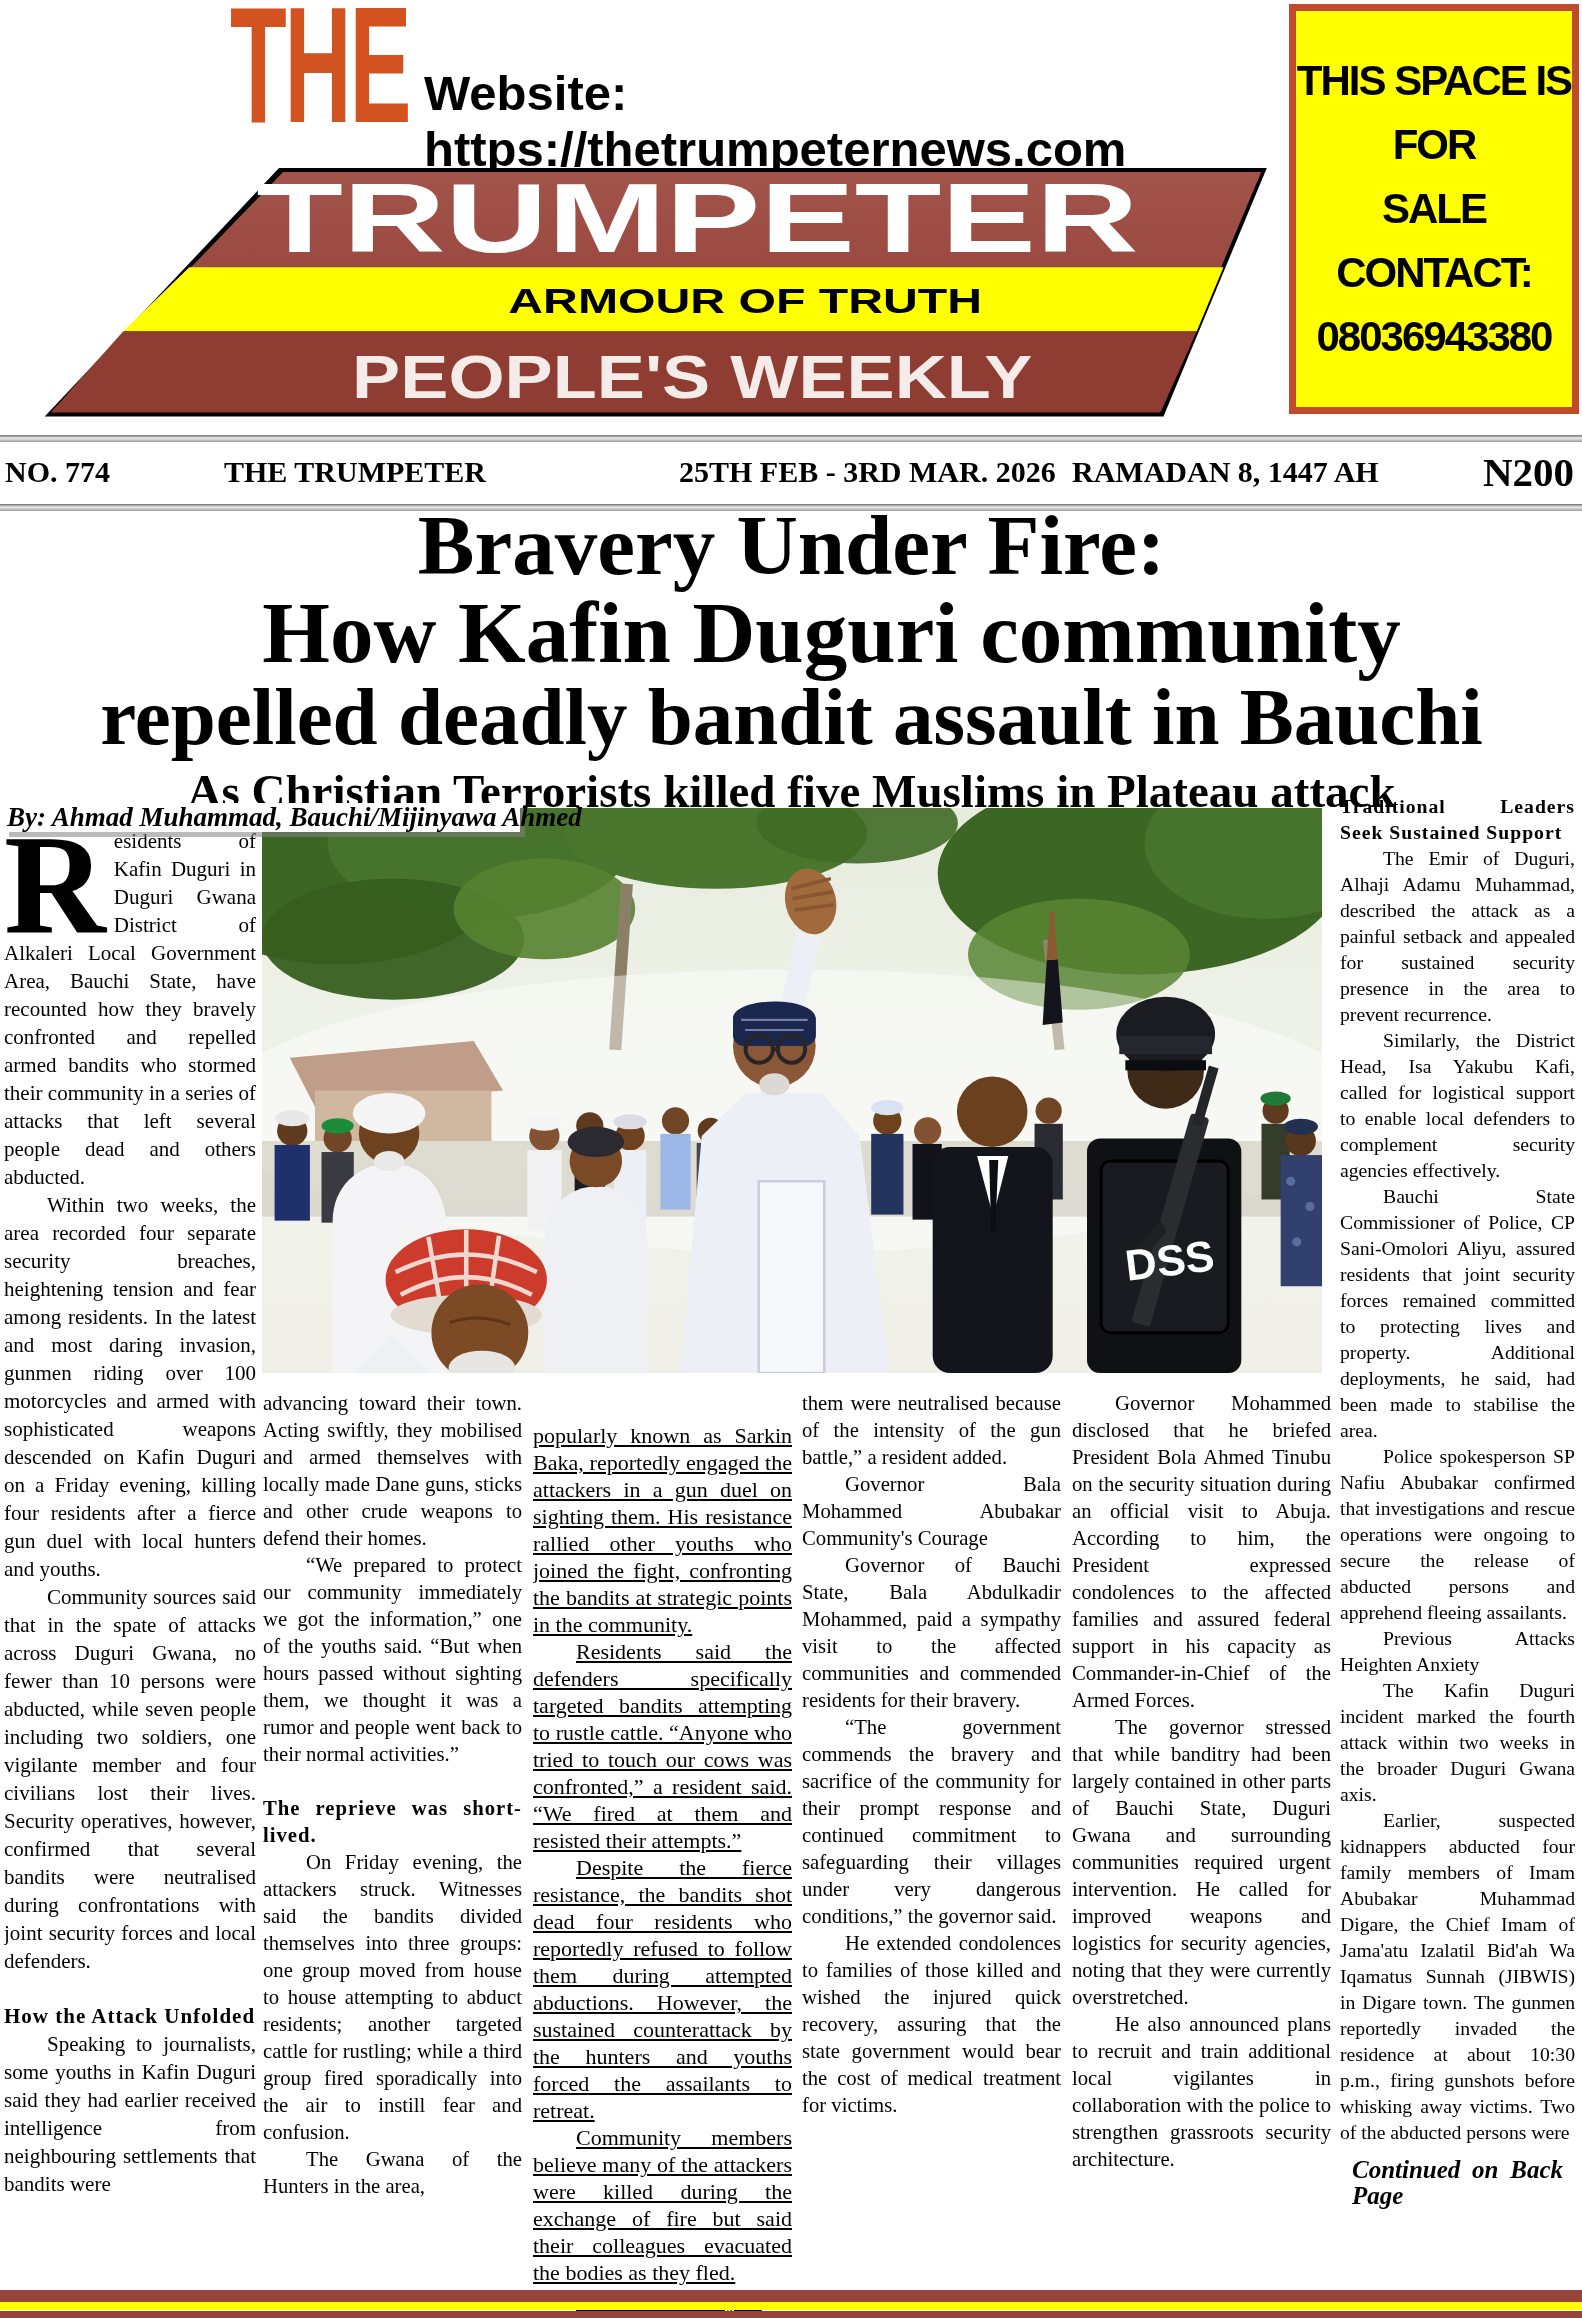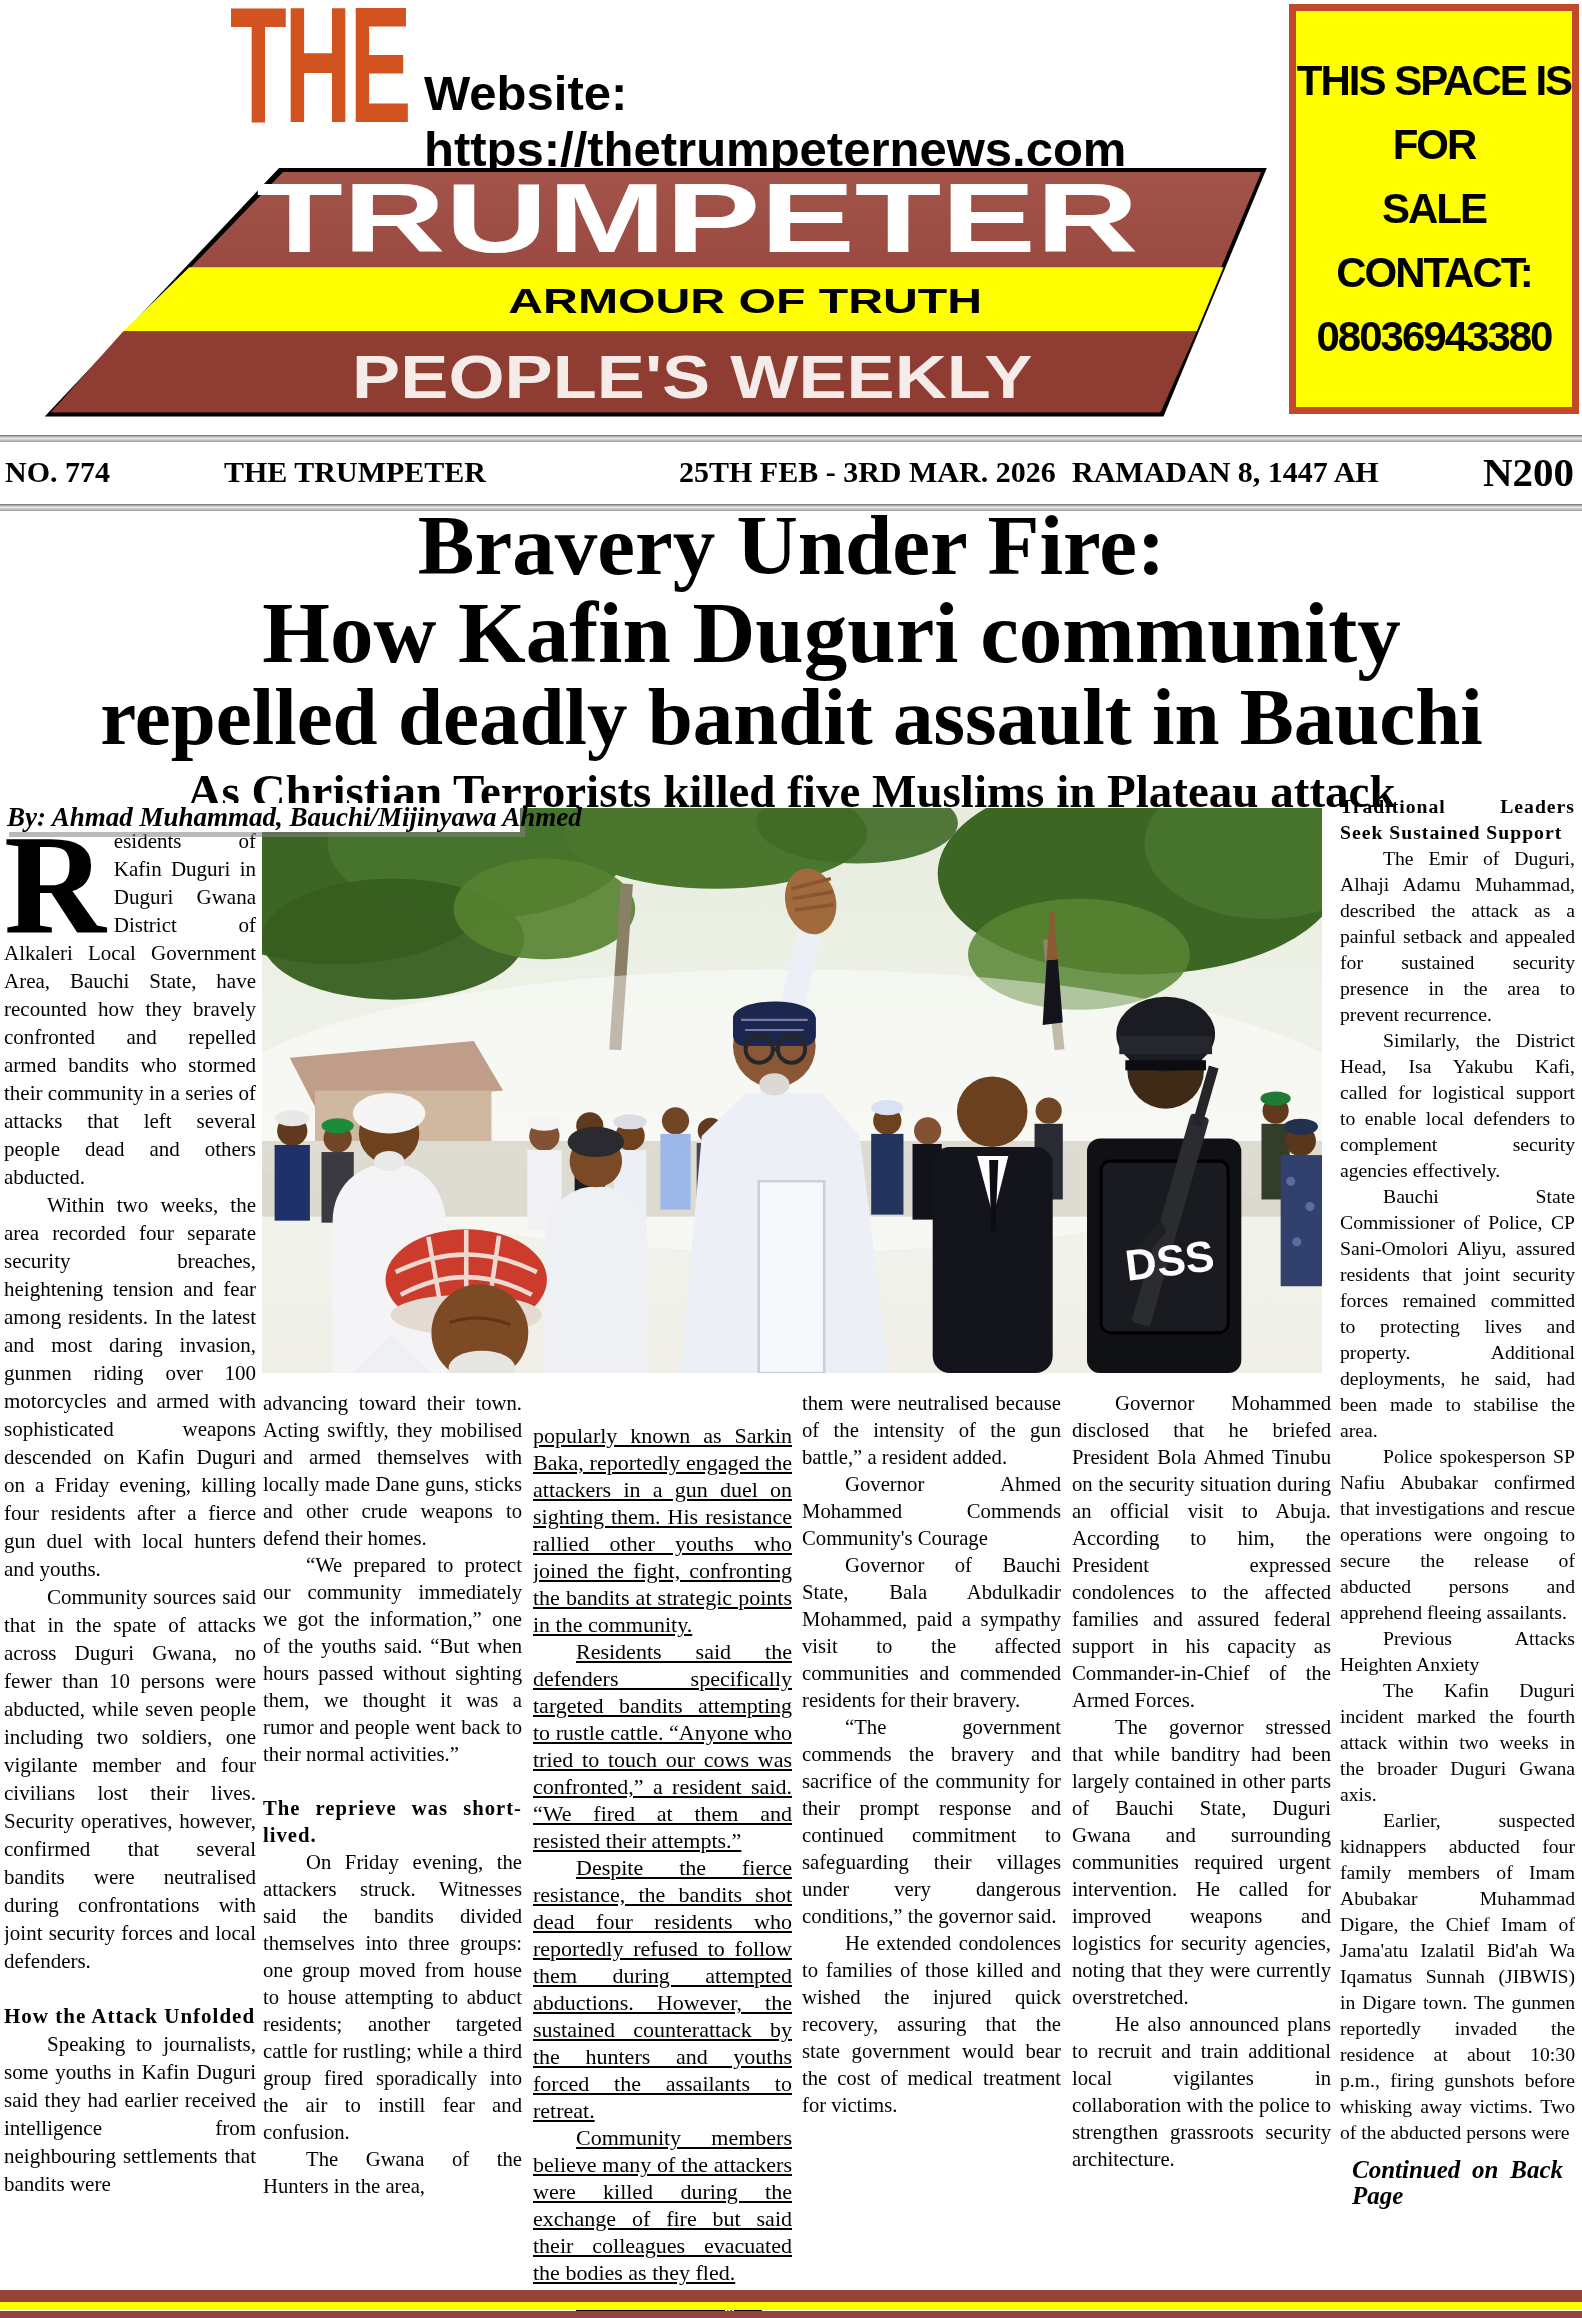--- a/index.html
+++ b/index.html
@@ -270,21 +270,21 @@
   <div class="col" id="col3">
     <p class="para noindent">popularly known as Sarkin Baka, reportedly engaged the attackers in a gun duel on sighting them. His resistance rallied other youths who joined the fight, confronting the bandits at strategic points in the community.</p>
     <p class="para">Residents said the defenders specifically targeted bandits attempting to rustle cattle. “Anyone who tried to touch our cows was confronted,” a resident said. “We fired at them and resisted their attempts.”</p>
     <p class="para">Despite the fierce resistance, the bandits shot dead four residents who reportedly refused to follow them during attempted abductions. However, the sustained counterattack by the hunters and youths forced the assailants to retreat.</p>
     <p class="para">Community members believe many of the attackers were killed during the exchange of fire but said their colleagues evacuated the bodies as they fled.</p>
     <p class="para">“We believe many of</p>
   </div>
 
   <div class="col" id="col4">
     <p class="para noindent">them were neutralised because of the intensity of the gun battle,” a resident added.</p>
-    <p class="para">Governor Ahmed Mohammed Commends Community's Courage</p>
+    <p class="para">Governor Bala Mohammed Abubakar Community's Courage</p>
     <p class="para">Governor of Bauchi State, Bala Abdulkadir Mohammed, paid a sympathy visit to the affected communities and commended residents for their bravery.</p>
     <p class="para">“The government commends the bravery and sacrifice of the community for their prompt response and continued commitment to safeguarding their villages under very dangerous conditions,” the governor said.</p>
     <p class="para">He extended condolences to families of those killed and wished the injured quick recovery, assuring that the state government would bear the cost of medical treatment for victims.</p>
   </div>
 
   <div class="col" id="col5">
     <p class="para">Governor Mohammed disclosed that he briefed President Bola Ahmed Tinubu on the security situation during an official visit to Abuja. According to him, the President expressed condolences to the affected families and assured federal support in his capacity as Commander-in-Chief of the Armed Forces.</p>
     <p class="para">The governor stressed that while banditry had been largely contained in other parts of Bauchi State, Duguri Gwana and surrounding communities required urgent intervention. He called for improved weapons and logistics for security agencies, noting that they were currently overstretched.</p>
     <p class="para">He also announced plans to recruit and train additional local vigilantes in collaboration with the police to strengthen grassroots security architecture.</p>
   </div>

